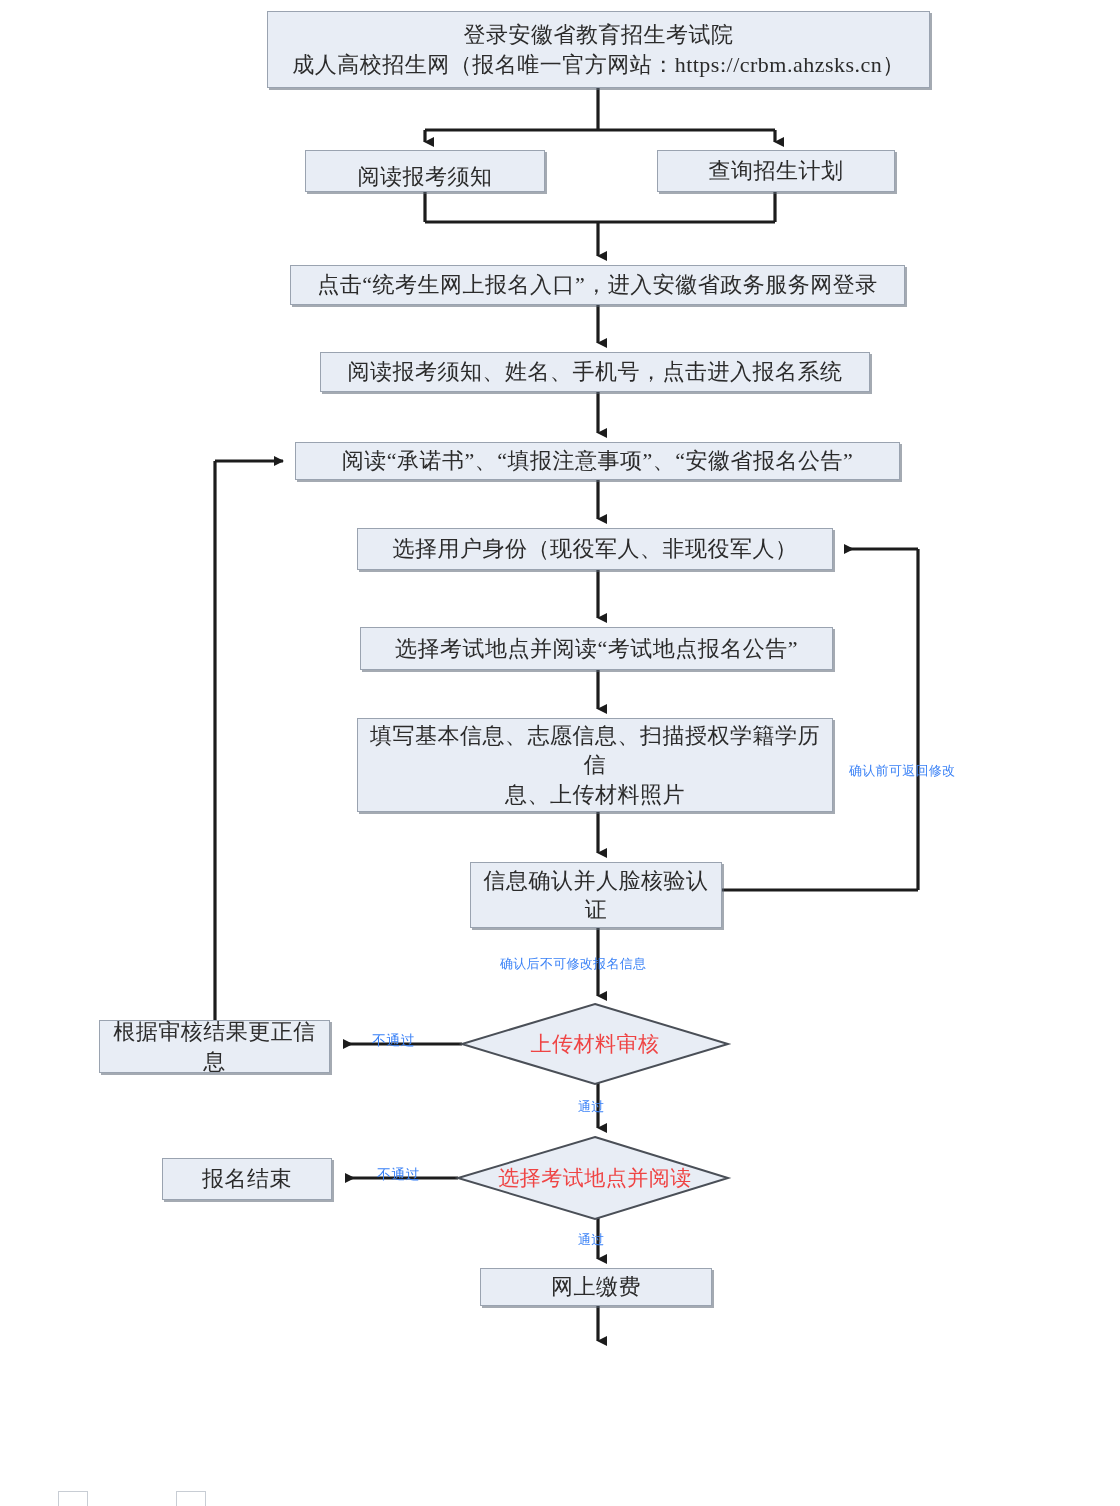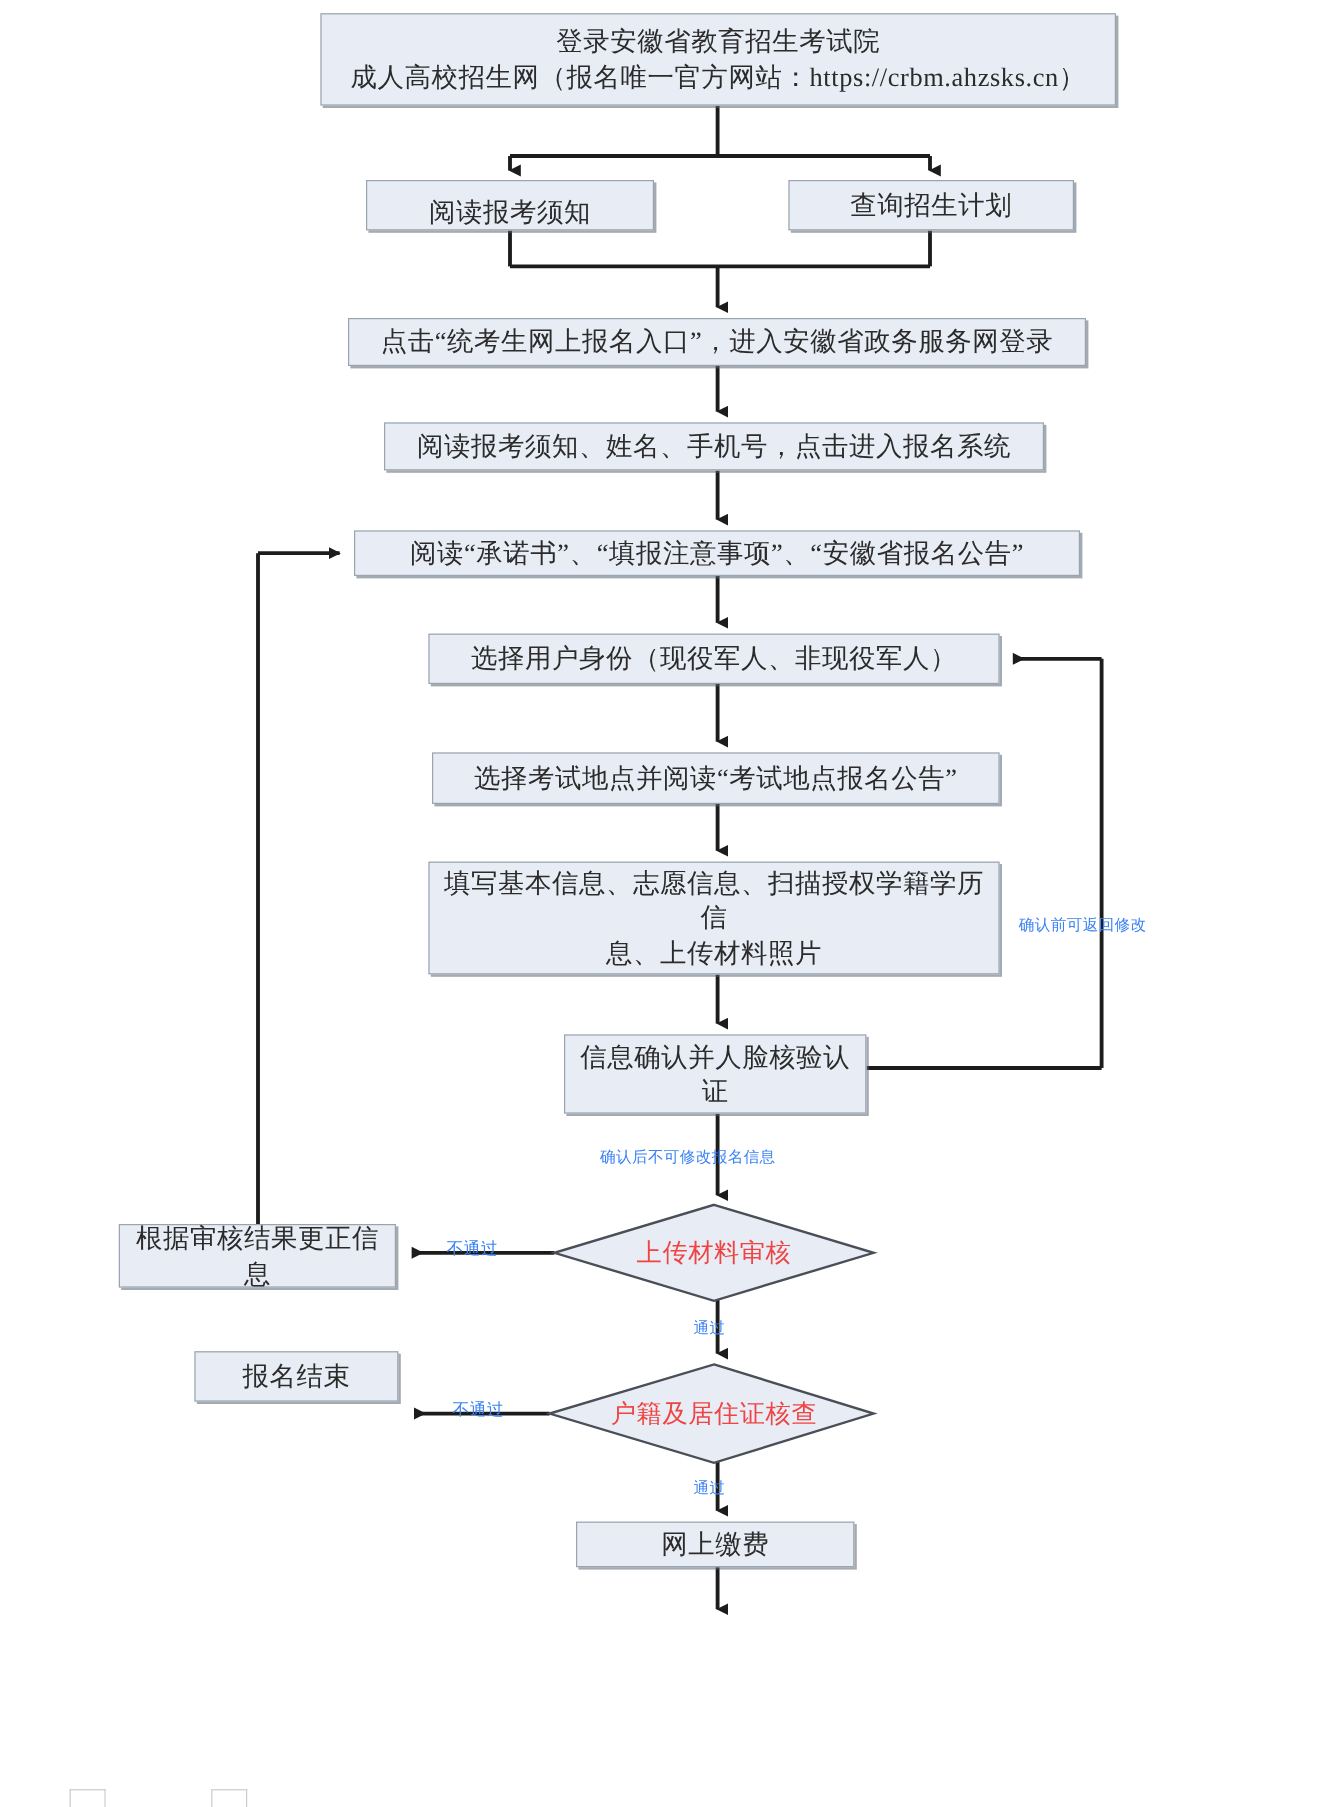--- a/index.html
+++ b/index.html
@@ -191,35 +191,35 @@
   </div>
 
   <div class="node-box fs-22" style="left:470px; top:862px; width:252px; height:66px;">
     <span class="node-label">信息确认并人脸核验认证</span>
   </div>
 
   <div class="node-box fs-22" style="left:99px; top:1020px; width:231px; height:53px;">
     <span class="node-label">根据审核结果更正信息</span>
   </div>
 
-  <div class="node-box fs-22" style="left:162px; top:1126px; width:170px; height:42px;">
+  <div class="node-box fs-22" style="left:162px; top:1158px; width:170px; height:42px;">
     <span class="node-label">报名结束</span>
   </div>
 
   <div class="node-box fs-22" style="left:480px; top:1268px; width:232px; height:38px;">
     <span class="node-label">网上缴费</span>
   </div>
 
 
   <div class="diamond-label fs-21" style="left:475px; top:1024px; width:240px; height:40px;">
     <span>上传材料审核</span>
   </div>
 
   <div class="diamond-label fs-21" style="left:465px; top:1158px; width:260px; height:40px;">
-    <span>户籍及居住证核查</span>
+    <span>选择考试地点并阅读</span>
   </div>
 
   <div class="edge-label fs-13" style="left:849px; top:762px;">确认前可返回修改</div>
 
   <div class="edge-label fs-13" style="left:500px; top:955px;">确认后不可修改报名信息</div>
 
   <div class="edge-label fs-14" style="left:372px; top:1032px;">不通过</div>
 
   <div class="edge-label fs-13" style="left:578px; top:1098px;">通过</div>
 

